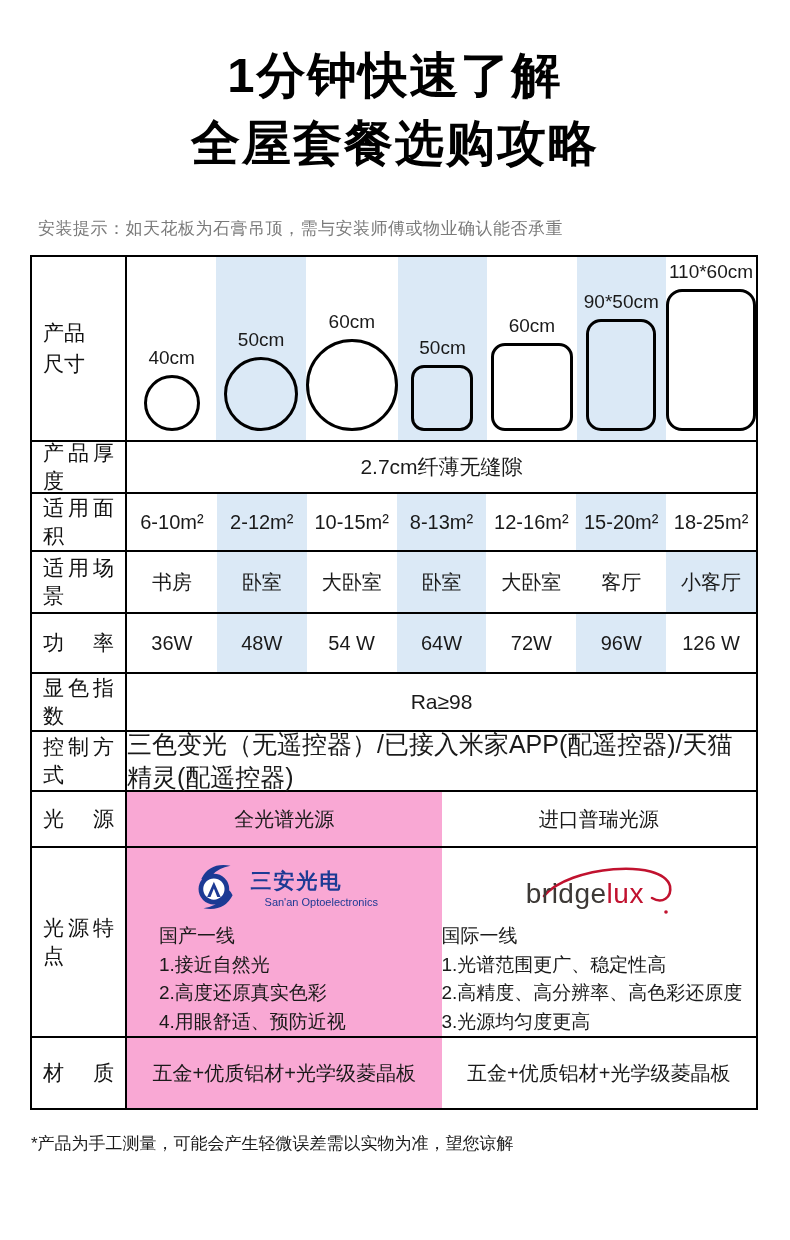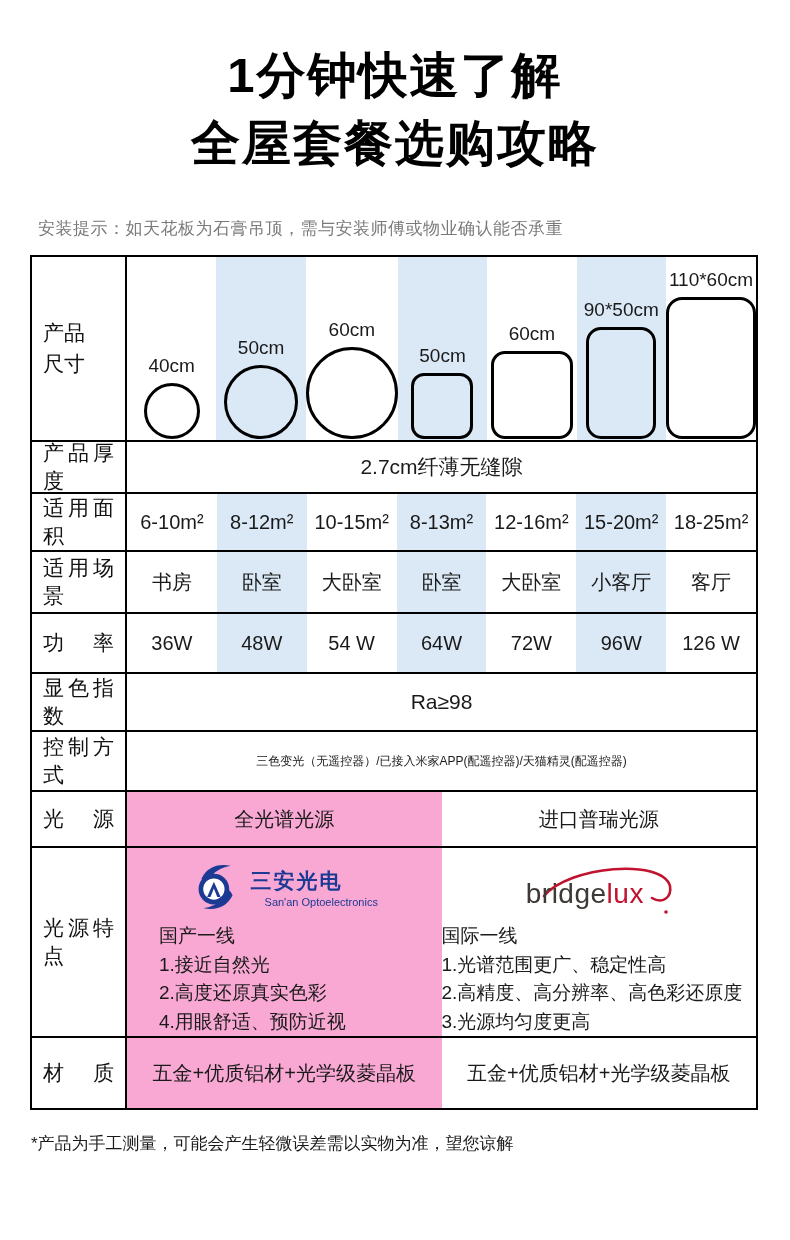--- a/index.html
+++ b/index.html
@@ -48,32 +48,32 @@
   .r-scene{height:62px;}
   .r-power{height:60px;}
   .r-cri{height:58px;}
   .r-ctrl{height:60px;}
   .r-src{height:56px;}
   .r-feat{height:190px;}
   .r-mat{height:70px;}
   
   .size-cell{
     display:flex;flex-direction:column;align-items:center;justify-content:flex-end;
-    padding-bottom:1px;box-sizing:border-box;
+    padding-bottom:9px;box-sizing:border-box;
   }
   .size-label{font-size:19px;margin-bottom:6px;white-space:nowrap;}
   .shape{border:3px solid #000;box-sizing:border-box;background:transparent;}
   .sh1{width:56px;height:56px;border-radius:50%;}
   .sh2{width:74px;height:74px;border-radius:50%;}
   .sh3{width:92px;height:92px;border-radius:50%;}
   .sh4{width:62px;height:66px;border-radius:13px;}
   .sh5{width:82px;height:88px;border-radius:14px;}
   .sh6{width:70px;height:112px;border-radius:15px;}
   .sh7{width:90px;height:142px;border-radius:16px;}
-  .ctrl-text{font-size:12px;letter-spacing:0;}
+  .ctrl-text{font-size:25px;letter-spacing:0;}
   .sup{font-size:20px;}
   
   .feat{flex-direction:column;justify-content:flex-start;padding-top:12px;}
   .feat-list{font-size:19px;line-height:1.5;margin-top:8px;align-self:flex-start;text-align:left;}
   .feat-list.l{padding-left:32px;}
   .feat-list.r{}
   
   .sanan{display:flex;align-items:center;gap:8px;height:62px;}
   .sanan-text .cn{font-size:21px;color:#1c3a94;font-weight:600;letter-spacing:2px;}
   .sanan-text .en{font-size:11px;color:#1c3a94;margin-top:1px;padding-left:14px;}
@@ -143,41 +143,41 @@
     </div>
     <div class="full">2.7cm纤薄无缝隙</div>
   </div>
 
   <div class="t-row r-area">
     <div class="lbl">
       <div class="just">适用面积</div>
     </div>
     <div class="grid7">
       <div class="cell sup">6-10m²</div>
-      <div class="cell sup hl">8-12m²</div>
+      <div class="cell sup hl">2-12m²</div>
       <div class="cell sup">10-15m²</div>
       <div class="cell sup hl">8-13m²</div>
       <div class="cell sup">12-16m²</div>
       <div class="cell sup hl">15-20m²</div>
       <div class="cell sup">18-25m²</div>
     </div>
   </div>
 
   <div class="t-row r-scene">
     <div class="lbl">
       <div class="just">适用场景</div>
     </div>
     <div class="grid7">
       <div class="cell">书房</div>
       <div class="cell hl">卧室</div>
       <div class="cell">大卧室</div>
       <div class="cell hl">卧室</div>
       <div class="cell">大卧室</div>
+      <div class="cell">客厅</div>
       <div class="cell hl">小客厅</div>
-      <div class="cell">客厅</div>
     </div>
   </div>
 
   <div class="t-row r-power">
     <div class="lbl">
       <div class="just">功率</div>
     </div>
     <div class="grid7">
       <div class="cell">36W</div>
       <div class="cell hl">48W</div>

